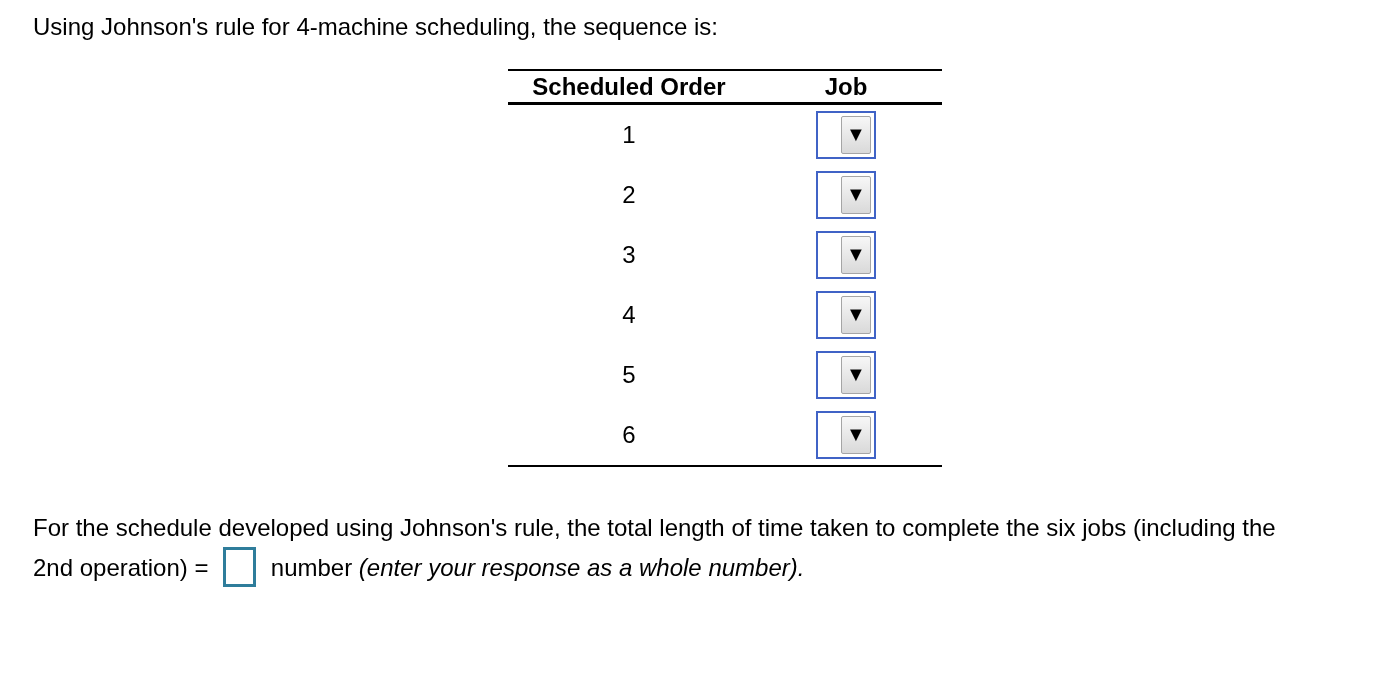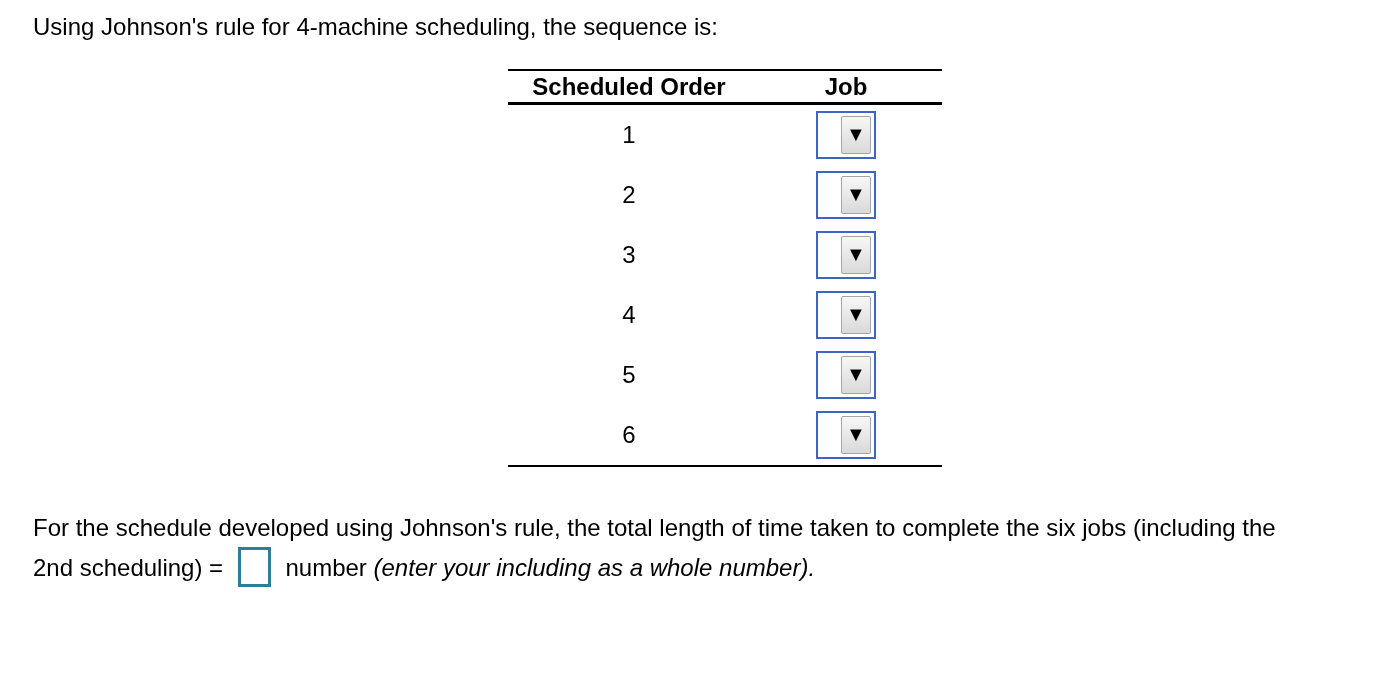--- a/index.html
+++ b/index.html
@@ -191,18 +191,18 @@
             <span class="arrow">▼</span>
           </span>
       </div>
     </div>
   </div>
 </div>
 
 <div class="followup">
   <div class="line1">For the schedule developed using Johnson's rule, the total length of time taken to complete the six jobs (including the</div>
   <div class="line2">
-    <span>2nd scheduling) = </span>
+    <span>2nd operation) = </span>
     <input class="answer-box" type="text" value="" style="">
     <span> number </span>
-    <span class="italic">(enter your including as a whole number).</span>
+    <span class="italic">(enter your response as a whole number).</span>
   </div>
 </div>
 
 </body></html>

